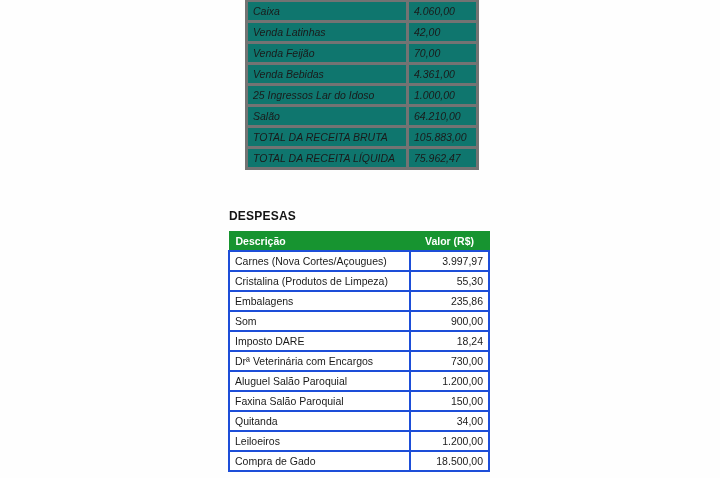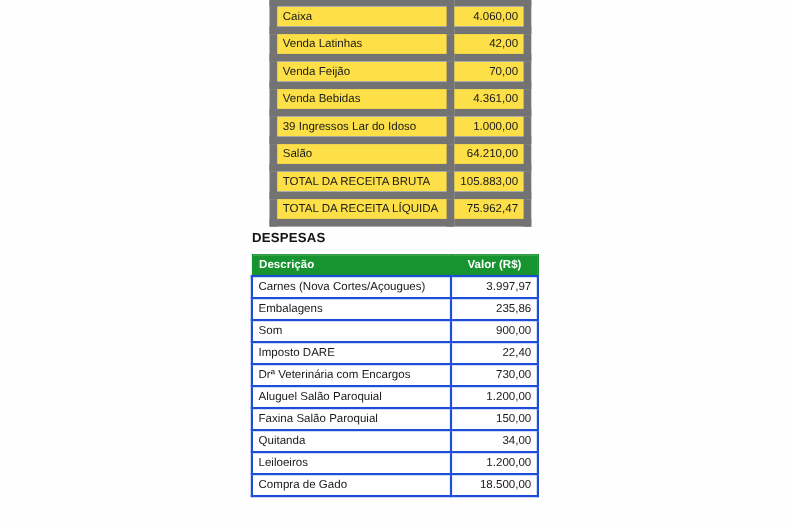--- a/index.html
+++ b/index.html
@@ -24,32 +24,33 @@
   .receitas-table {
     position: absolute;
     left: 245px;
     top: -1px;
     width: 231px;
     border-collapse: collapse;
     table-layout: fixed;
     background: #ffffff;
   }
   .receitas-table td {
-    border: 7px solid #737373;
+    border: 3px solid #737373;
     height: 19px;
     padding: 0 5px;
     font-size: 10.5px;
     color: #1a1a1a;
     line-height: 18px;
     white-space: nowrap;
     overflow: hidden;
-    background: #fde047;
+    background: #0f766e;
+    font-style: italic;
   }
   .receitas-table td.desc { width: 161px; text-align: left; }
-  .receitas-table td.val  { width: 70px; text-align: right; }
+  .receitas-table td.val  { width: 70px; }
 
   
   .despesas-title {
     position: absolute;
     left: 229px;
     top: 209px;
     font-size: 12px;
     font-weight: bold;
     color: #141414;
     letter-spacing: 0.2px;
@@ -109,21 +110,21 @@
         </tr>
         <tr>
           <td class="desc">Venda Feijão</td>
           <td class="val">70,00</td>
         </tr>
         <tr>
           <td class="desc">Venda Bebidas</td>
           <td class="val">4.361,00</td>
         </tr>
         <tr>
-          <td class="desc">39 Ingressos Lar do Idoso</td>
+          <td class="desc">25 Ingressos Lar do Idoso</td>
           <td class="val">1.000,00</td>
         </tr>
         <tr>
           <td class="desc">Salão</td>
           <td class="val">64.210,00</td>
         </tr>
         <tr>
           <td class="desc">TOTAL DA RECEITA BRUTA</td>
           <td class="val">105.883,00</td>
         </tr>
@@ -142,30 +143,34 @@
         <th class="desc">Descrição</th>
         <th class="val">Valor (R$)</th>
       </tr>
     </thead>
     <tbody>
         <tr>
           <td class="desc">Carnes (Nova Cortes/Açougues)</td>
           <td class="val">3.997,97</td>
         </tr>
         <tr>
+          <td class="desc">Cristalina (Produtos de Limpeza)</td>
+          <td class="val">55,30</td>
+        </tr>
+        <tr>
           <td class="desc">Embalagens</td>
           <td class="val">235,86</td>
         </tr>
         <tr>
           <td class="desc">Som</td>
           <td class="val">900,00</td>
         </tr>
         <tr>
           <td class="desc">Imposto DARE</td>
-          <td class="val">22,40</td>
+          <td class="val">18,24</td>
         </tr>
         <tr>
           <td class="desc">Drª Veterinária com Encargos</td>
           <td class="val">730,00</td>
         </tr>
         <tr>
           <td class="desc">Aluguel Salão Paroquial</td>
           <td class="val">1.200,00</td>
         </tr>
         <tr>

